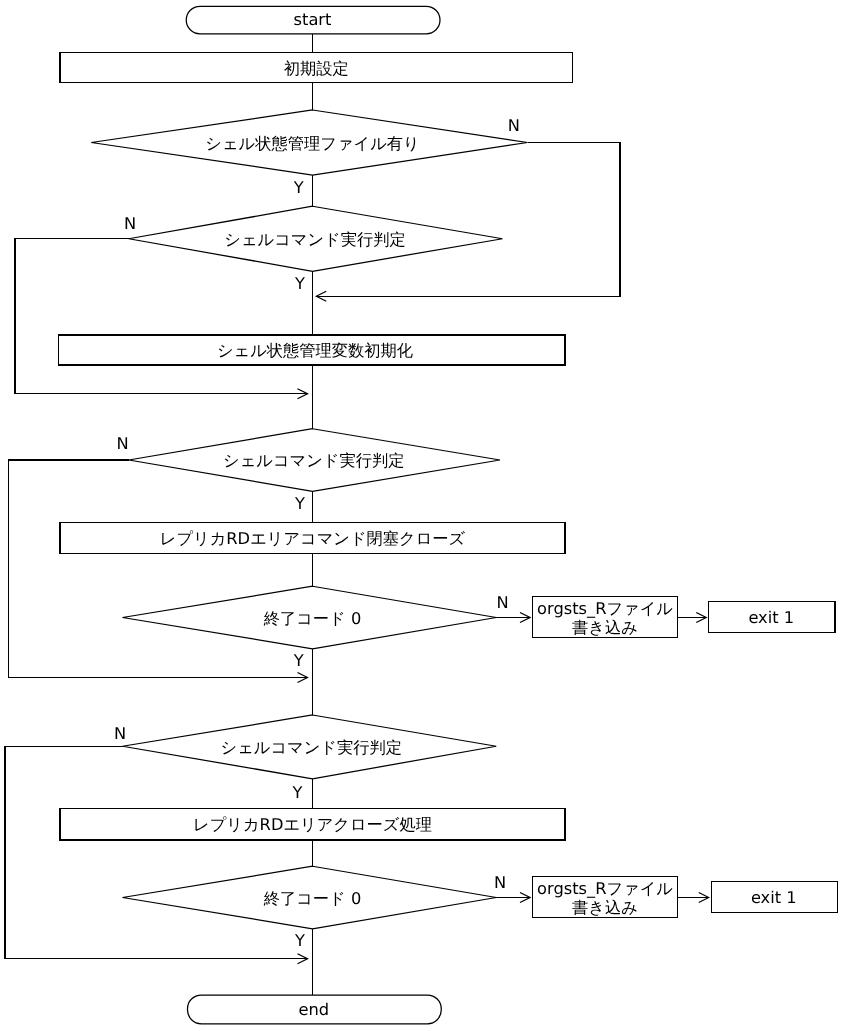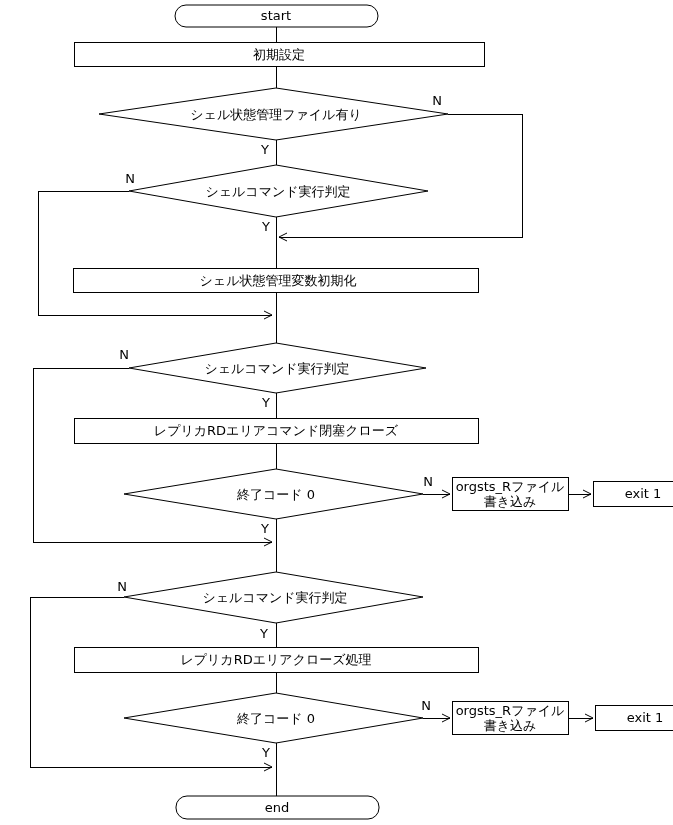--- a/index.html
+++ b/index.html
@@ -6,21 +6,20 @@
     margin: 0;
     padding: 0;
     background: #ffffff;
   }
   .canvas {
     position: relative;
     width: 646px;
     height: 825px;
     background: #ffffff;
     font-family: "DejaVu Sans", "Liberation Sans", sans-serif;
-    padding-left: 26px;
   }
   svg { display: block; }
   .shape {
     fill: #ffffff;
     stroke: #000000;
     stroke-width: 1;
   }
   .rect-shape { shape-rendering: crispEdges; }
   .edge {
     fill: none;

